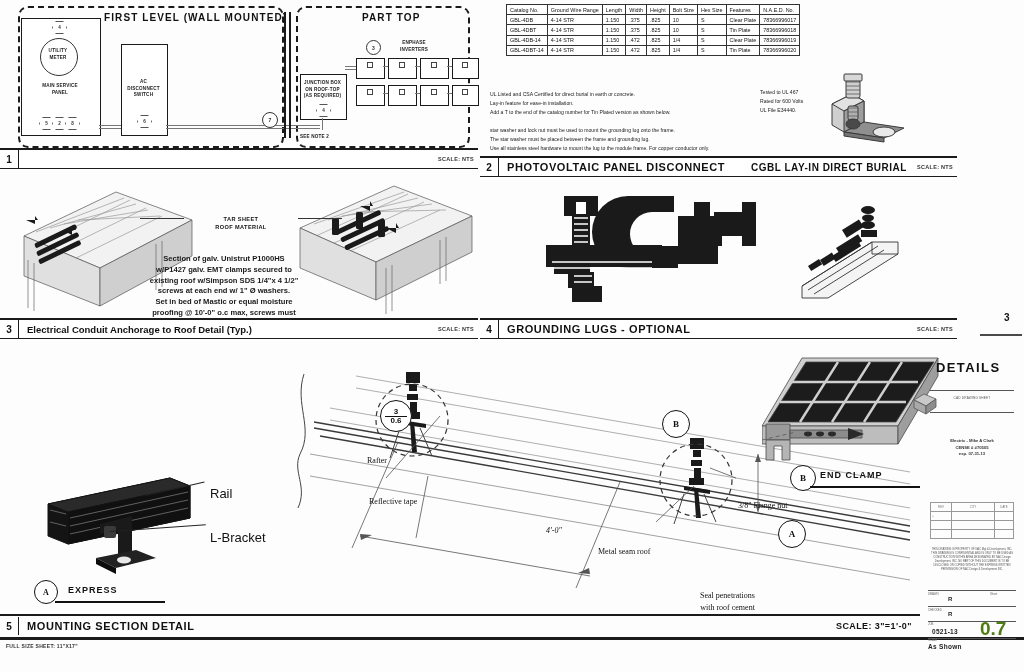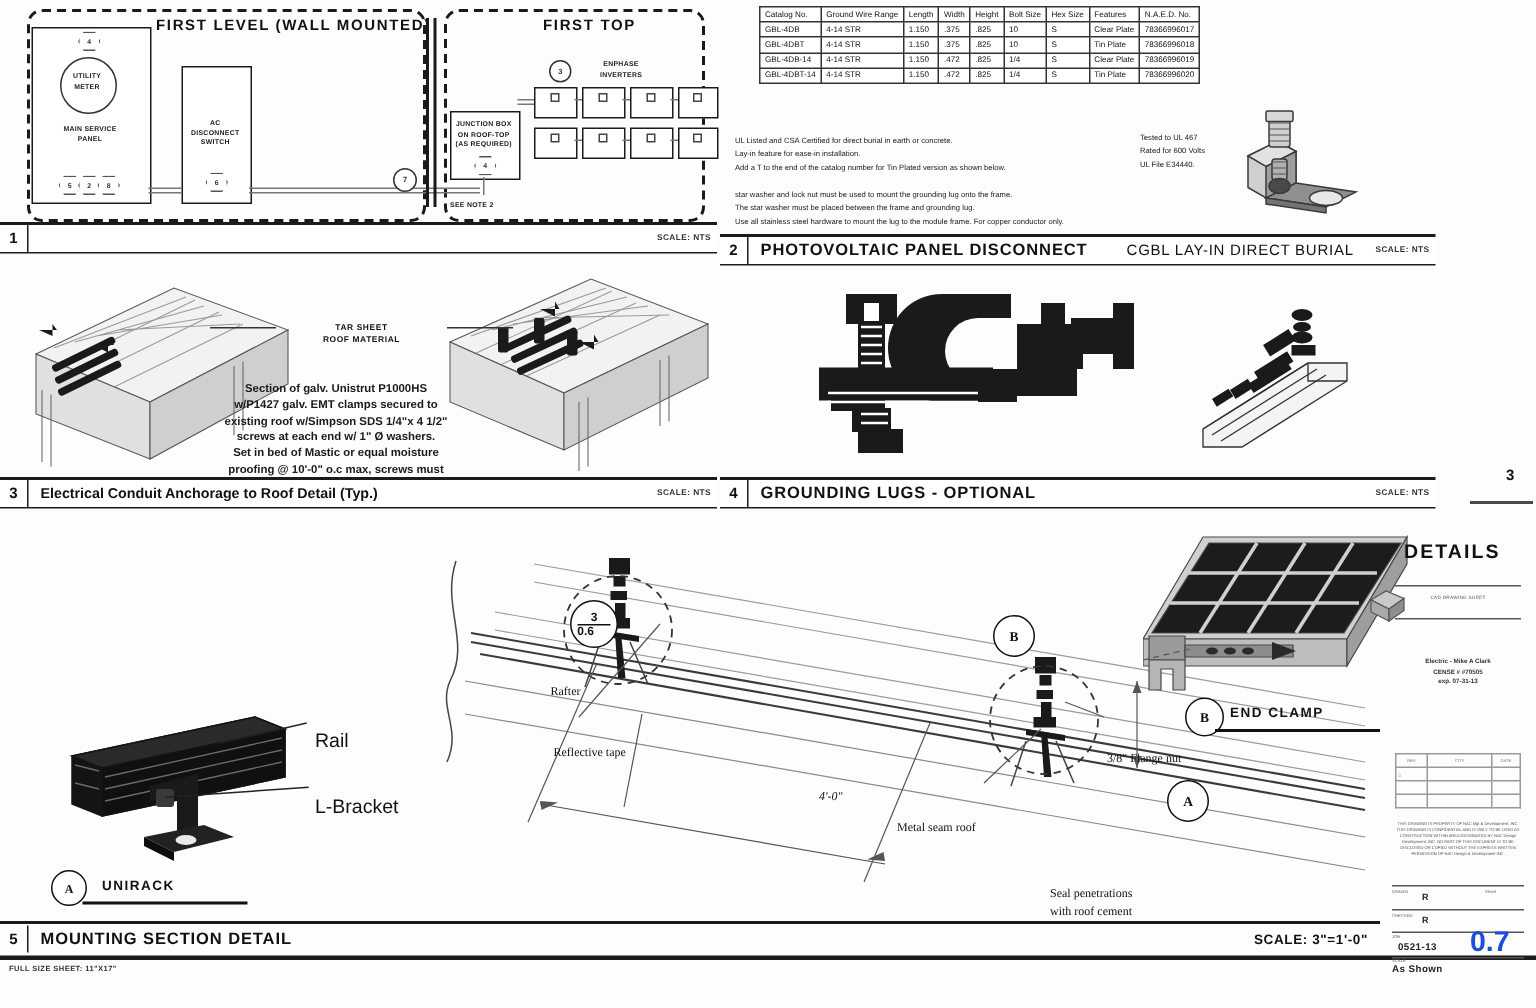--- a/index.html
+++ b/index.html
@@ -8,21 +8,21 @@
   .sheet{position:relative;width:1024px;height:672px;background:#fdfdfd;}
 
   
   .abs{position:absolute;}
   .ttl-bar{position:absolute;border-top:2px solid #1b1b1b;border-bottom:1px solid #1b1b1b;
            height:18px;display:flex;align-items:center;background:#fff;}
   .ttl-num{width:18px;text-align:center;font-size:10px;font-weight:bold;}
   .ttl-sep{width:1px;height:18px;background:#1b1b1b;}
   .ttl-txt{font-size:11px;font-weight:bold;letter-spacing:.6px;padding-left:8px;
            white-space:nowrap;}
-  .ttl-sub{font-size:10px;font-weight:normal;letter-spacing:.5px;padding-left:26px;white-space:nowrap;}
+  .ttl-sub{font-size:10px;font-weight:bold;letter-spacing:.5px;padding-left:26px;white-space:nowrap;}
   .ttl-scale{font-size:5.5px;font-weight:bold;letter-spacing:.3px;color:#333;
              margin-left:auto;padding-right:4px;white-space:nowrap;}
 
   .dashbox{position:absolute;border:2px dashed #1a1a1a;border-radius:10px;}
   .solidbox{position:absolute;border:1.4px solid #1a1a1a;background:#fff;}
   .lbl{position:absolute;font-size:4.6px;font-weight:bold;text-align:center;
        line-height:1.45;letter-spacing:.2px;color:#1a1a1a;}
   .hdr{position:absolute;font-size:10px;font-weight:bold;letter-spacing:1.1px;}
 
   .hexa{position:absolute;width:13px;height:11px;font-size:4.6px;font-weight:bold;
@@ -45,43 +45,43 @@
   .note{position:absolute;font-size:5.1px;line-height:1.85;color:#1a1a1a;white-space:nowrap;}
   .note2{position:absolute;font-size:5.1px;line-height:1.75;color:#1a1a1a;white-space:nowrap;}
 
   
   .d3txt{position:absolute;text-align:center;font-size:7.6px;font-weight:bold;
          line-height:1.42;color:#1a1a1a;}
   .tarlbl{position:absolute;text-align:center;font-size:5.6px;font-weight:bold;
           letter-spacing:.4px;line-height:1.45;}
 
   
-  .d5lbl{position:absolute;font-family:"Liberation Serif",serif;font-size:8px;color:#111;}
+  .d5lbl{position:absolute;font-family:"Liberation Serif",serif;font-size:8px;color:#111;text-align:right;}
   .d5big{position:absolute;font-size:13px;color:#111;}
   .d5bold{position:absolute;font-size:9px;font-weight:bold;letter-spacing:1px;}
   .bub{position:absolute;border:1.6px solid #111;border-radius:50%;background:#fff;
        display:flex;align-items:center;justify-content:center;font-size:9px;
        font-weight:bold;font-family:"Liberation Serif",serif;}
   .bub2{position:absolute;border:1.6px solid #111;border-radius:50%;background:#fff;
         display:flex;flex-direction:column;align-items:center;justify-content:center;
         font-size:8px;font-weight:bold;line-height:1;}
-  .bub2 .bb{border-top:1px solid #111;width:74%;text-align:left;}
+  .bub2 .bb{border-top:1px solid #111;width:74%;text-align:center;}
 
   
   .tb{position:absolute;left:922px;top:350px;width:100px;height:300px;}
   .tb-title{position:absolute;left:14px;top:10px;font-size:13px;font-weight:bold;
             letter-spacing:1.4px;color:#111;}
   .tb-rule{position:absolute;background:#555;height:1px;}
   .tb-mini{position:absolute;font-size:3.1px;color:#555;letter-spacing:.2px;
            text-align:center;width:100%;line-height:1.5;}
   .tb-stamp{position:absolute;width:100%;text-align:center;font-size:4.2px;
             font-weight:bold;color:#333;line-height:1.6;}
   .tb-legal{position:absolute;font-size:2.7px;color:#555;line-height:1.45;
             text-align:center;width:86px;left:7px;}
-  .tb-num{position:absolute;font-size:19px;font-weight:bold;color:#1d4ed8;}
+  .tb-num{position:absolute;font-size:19px;font-weight:bold;color:#4d7c0f;}
   .tb-job{position:absolute;font-size:6.5px;font-weight:bold;color:#222;letter-spacing:.3px;}
   .tb-R{position:absolute;font-size:6px;font-weight:bold;color:#222;}
   .tb-tiny{position:absolute;font-size:2.8px;color:#666;}
   .tb-grid{position:absolute;border-collapse:collapse;font-size:2.8px;color:#777;}
   .tb-grid td{border:.6px solid #999;height:6px;}
 
   .footrule{position:absolute;background:#1b1b1b;}
   .foot-txt{position:absolute;font-size:5px;font-weight:bold;letter-spacing:.3px;color:#333;}
   .scale5{position:absolute;font-size:9px;font-weight:bold;letter-spacing:.4px;color:#111;}
   .pagemk{position:absolute;font-size:10px;font-weight:bold;color:#111;}
@@ -90,21 +90,21 @@
 <body>
 
 <div class="sheet">
 
   <div class="abs" style="left:0;top:0;width:478px;height:168px;">
 
     <div class="dashbox" style="left:18px;top:6px;width:262px;height:138px;"></div>
     <div class="dashbox" style="left:296px;top:6px;width:170px;height:138px;"></div>
 
     <div class="hdr" style="left:104px;top:12px;">FIRST LEVEL (WALL MOUNTED)</div>
-    <div class="hdr" style="left:362px;top:12px;">FIRST TOP</div>
+    <div class="hdr" style="left:362px;top:12px;">PART TOP</div>
 
     <div class="solidbox" style="left:21px;top:18px;width:78px;height:116px;"></div>
     <div class="circn" style="left:40px;top:38px;width:36px;height:36px;"></div>
     <div class="lbl" style="left:42px;top:48px;width:32px;white-space:pre-line;">UTILITY
 METER</div>
     <div class="hexa" style="left:52px;top:21px;">4</div>
     <div class="lbl" style="left:26px;top:83px;width:68px;white-space:pre-line;">MAIN SERVICE
 PANEL</div>
     <div class="hexa" style="left:39px;top:117px;">5</div>
     <div class="hexa" style="left:52px;top:117px;">2</div>
@@ -414,21 +414,21 @@
         <rect x="64" y="56" width="12" height="12" rx="2" fill="#3a3a3a"></rect>
       </g>
     </svg>
 
     <div class="abs" style="left:146px;top:155px;width:60px;height:1px;background:#222;transform:rotate(-13deg);transform-origin:left center;"></div>
     <div class="d5big" style="left:210px;top:146px;">Rail</div>
     <div class="abs" style="left:110px;top:191px;width:96px;height:1px;background:#222;transform:rotate(-4deg);transform-origin:left center;"></div>
     <div class="d5big" style="left:210px;top:190px;">L-Bracket</div>
 
     <div class="bub" style="left:34px;top:240px;width:22px;height:22px;font-size:8px;">A</div>
-    <div class="d5bold" style="left:68px;top:245px;">UNIRACK</div>
+    <div class="d5bold" style="left:68px;top:245px;">EXPRESS</div>
     <div class="abs" style="left:55px;top:261px;width:110px;height:1.6px;background:#111;"></div>
 
     <svg class="abs" style="left:290px;top:10px;" width="630" height="280" viewBox="0 0 630 280">
       <g stroke="#9a9a9a" stroke-width=".8" fill="none">
 
         <path d="M66 26 L620 122"></path>
         <path d="M66 38 L620 134"></path>
 
         <path d="M40 58 L620 158"></path>
         <path d="M40 70 L620 170"></path>

